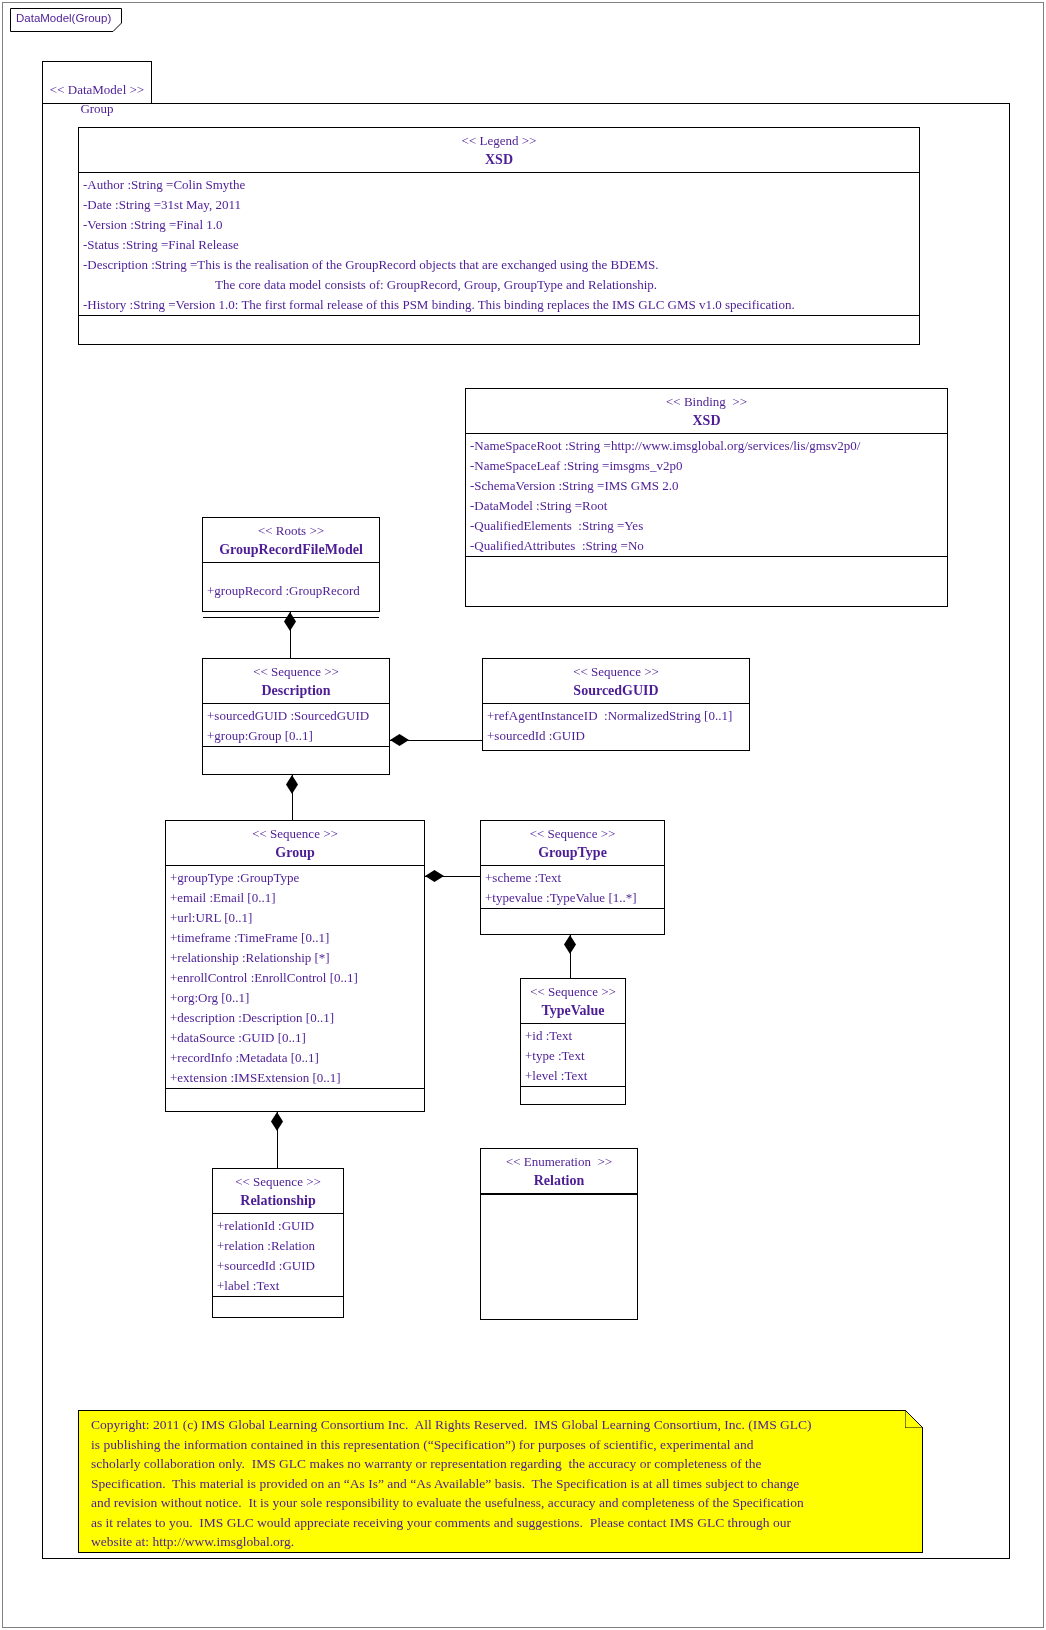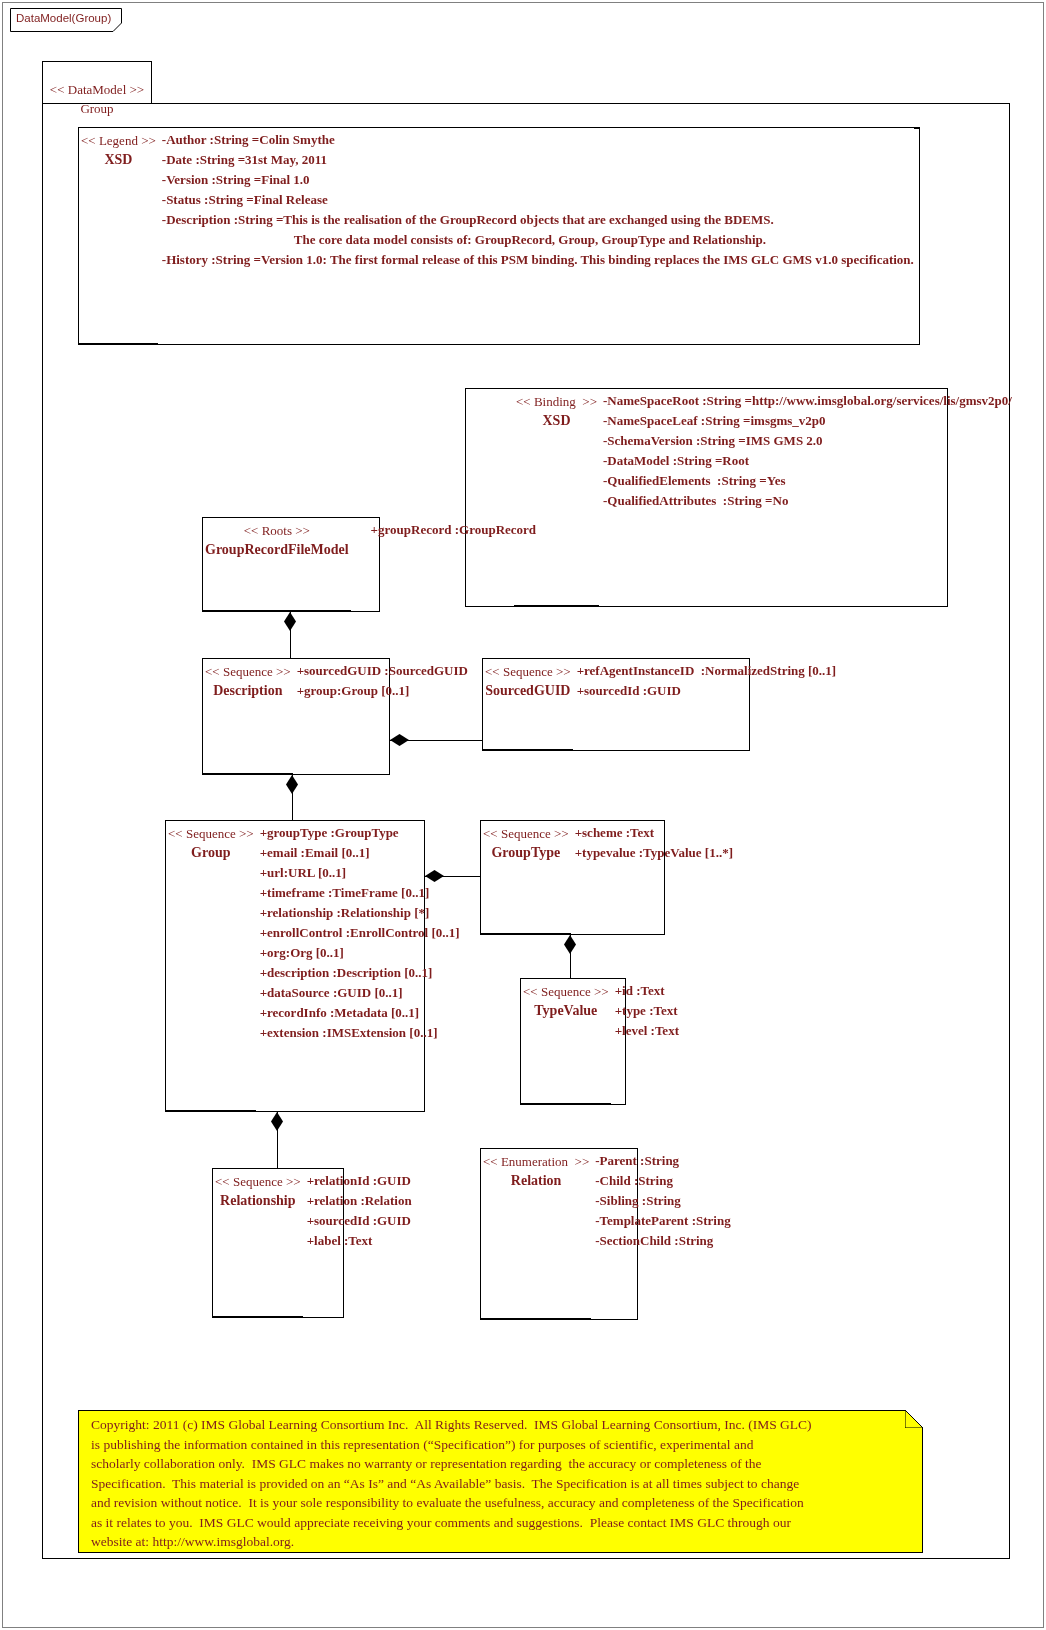--- a/index.html
+++ b/index.html
@@ -1,34 +1,34 @@
 <!DOCTYPE html>
 <html><head>
 <meta charset="utf-8">
 <style>
   html,body{margin:0;padding:0;background:#fff;}
-  .page{position:relative;width:1046px;height:1630px;background:#fff;color:#7f1d1d;
+  .page{position:relative;width:1046px;height:1630px;background:#fff;color:#4c1d95;
         font-family:"Liberation Serif",serif;overflow:hidden;}
   .pborder{position:absolute;left:2px;top:2px;width:1040px;height:1624px;border:1px solid #808080;}
 
   
   .tab{position:absolute;left:10px;top:8px;width:112px;height:24px;}
   .tab-label{position:absolute;left:6px;top:4px;font-family:"Liberation Sans",sans-serif;font-size:11.5px;white-space:pre;}
 
   
   .frame{position:absolute;left:42px;top:103px;width:966px;height:1454px;border:1px solid #000;background:#fff;}
   .frame-label{position:absolute;left:42px;top:61px;width:110px;height:43px;border:1px solid #000;background:#fff;
                box-sizing:border-box;text-align:center;font-size:13px;line-height:19px;padding-top:18px;}
 
   
-  .box{position:absolute;box-sizing:border-box;border:1px solid #000;background:#fff;display:flex;flex-direction:row;}
+  .box{position:absolute;box-sizing:border-box;border:1px solid #000;background:#fff;display:flex;flex-direction:column;}
   .head{border-bottom:1px solid #000;text-align:center;padding:3px 2px 2px;}
   .stereo{font-size:13px;line-height:19px;white-space:pre;}
   .cname{font-size:14px;line-height:20px;font-weight:bold;white-space:pre;}
-  .attrs{padding:2px 0 0;font-weight:bold;}
+  .attrs{padding:2px 0 0;}
   .attr{font-size:13px;line-height:20px;padding-left:4px;white-space:pre;}
   .attr.indent{padding-left:136px;}
   .foot{border-top:1px solid #000;flex:1 1 auto;}
 
   
   .vline{position:absolute;width:1px;background:#000;}
   .hline{position:absolute;height:1px;background:#000;}
   .dia-v{position:absolute;width:12px;height:19px;background:#000;clip-path:polygon(50% 0,100% 50%,50% 100%,0 50%);}
   .dia-h{position:absolute;width:19px;height:12px;background:#000;clip-path:polygon(50% 0,100% 50%,50% 100%,0 50%);}
 
@@ -67,21 +67,21 @@
       <div class="attr">-Date :String =31st May, 2011</div>
       <div class="attr">-Version :String =Final 1.0</div>
       <div class="attr">-Status :String =Final Release</div>
       <div class="attr">-Description :String =This is the realisation of the GroupRecord objects that are exchanged using the BDEMS.</div>
       <div class="attr indent">The core data model consists of: GroupRecord, Group, GroupType and Relationship.</div>
       <div class="attr">-History :String =Version 1.0: The first formal release of this PSM binding. This binding replaces the IMS GLC GMS v1.0 specification.</div>
     </div>
     <div class="foot"></div>
   </div>
 
-  <div class="box" style="left:465px;top:388px;width:483px;height:219px;padding-left:48px;">
+  <div class="box" style="left:465px;top:388px;width:483px;height:219px;">
     <div class="head">
       <div class="stereo">&lt;&lt; Binding  &gt;&gt;</div>
       <div class="cname">XSD</div>
     </div>
     <div class="attrs">
       <div class="attr">-NameSpaceRoot :String =http://www.imsglobal.org/services/lis/gmsv2p0/</div>
       <div class="attr">-NameSpaceLeaf :String =imsgms_v2p0</div>
       <div class="attr">-SchemaVersion :String =IMS GMS 2.0</div>
       <div class="attr">-DataModel :String =Root</div>
       <div class="attr">-QualifiedElements  :String =Yes</div>
@@ -182,27 +182,20 @@
       <div class="attr">+label :Text</div>
     </div>
     <div class="foot"></div>
   </div>
 
   <div class="box" style="left:480px;top:1148px;width:158px;height:172px;">
     <div class="head">
       <div class="stereo">&lt;&lt; Enumeration  &gt;&gt;</div>
       <div class="cname">Relation</div>
     </div>
-    <div class="attrs">
-      <div class="attr">-Parent :String</div>
-      <div class="attr">-Child :String</div>
-      <div class="attr">-Sibling :String</div>
-      <div class="attr">-TemplateParent :String</div>
-      <div class="attr">-SectionChild :String</div>
-    </div>
     <div class="foot"></div>
   </div>
 
   <div class="vline" style="left:290px;top:612px;height:46px;"></div>
   <div class="dia-v" style="left:284px;top:612px;"></div>
 
   <div class="hline" style="left:390px;top:740px;width:92px;"></div>
   <div class="dia-h" style="left:390px;top:734px;"></div>
 
   <div class="vline" style="left:292px;top:775px;height:45px;"></div>

